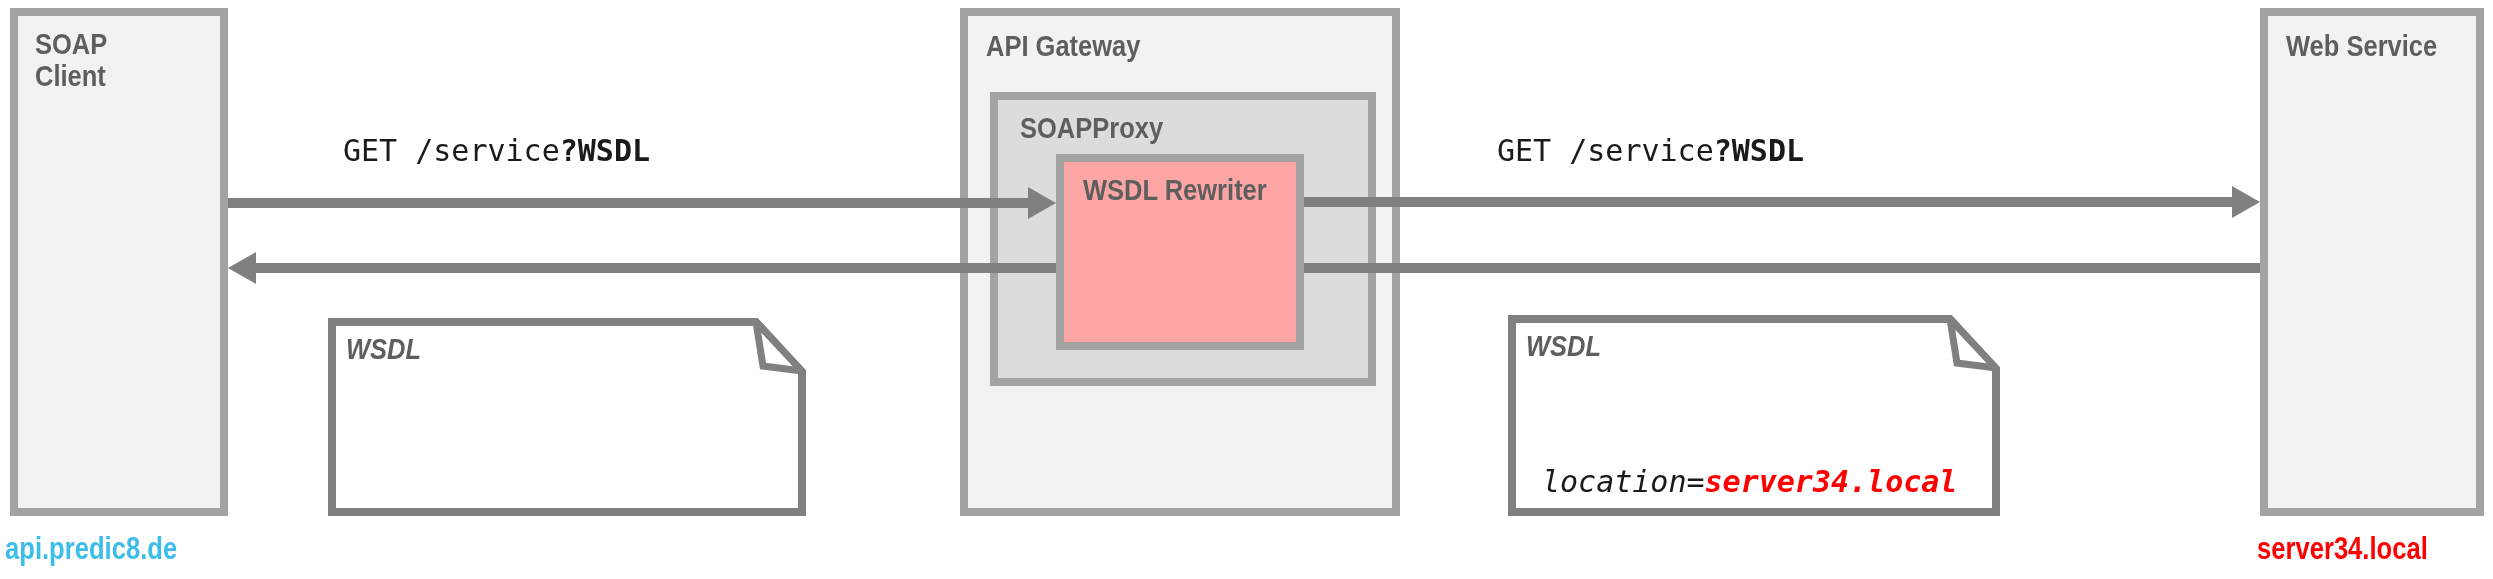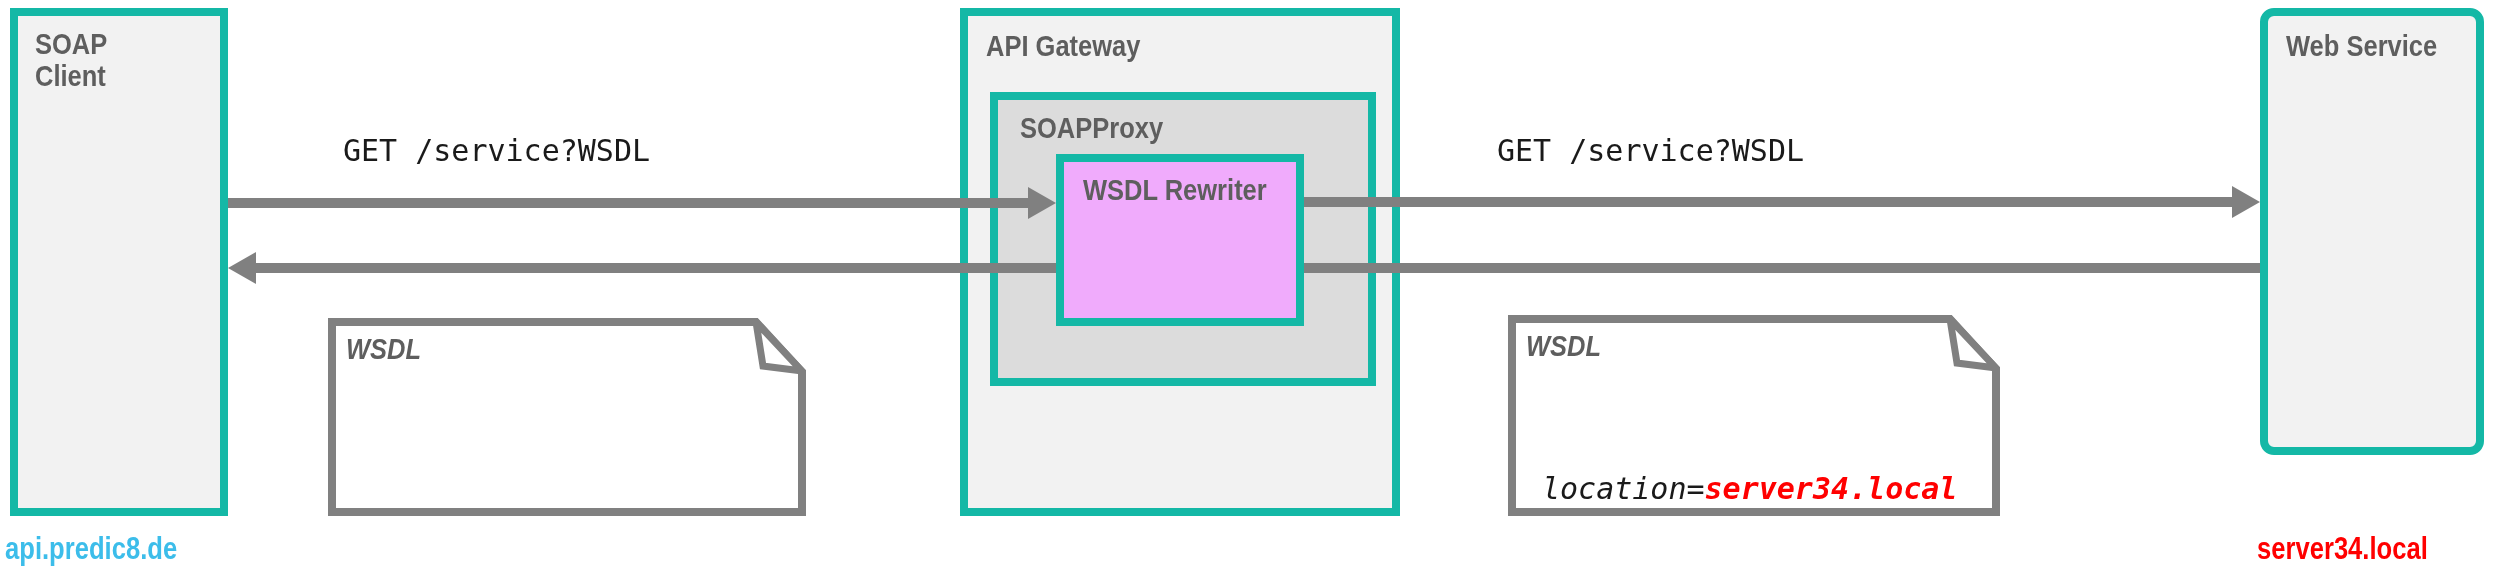--- a/index.html
+++ b/index.html
@@ -1,43 +1,43 @@
 <!DOCTYPE html>
 <html><head>
 <meta charset="utf-8">
 <style>
   html,body{margin:0;padding:0;background:#ffffff;}
   #stage{
     position:relative;width:2493px;height:579px;background:#ffffff;overflow:hidden;
     font-family:"Liberation Sans",sans-serif;
   }
   
-  .box{position:absolute;box-sizing:border-box;border:8px solid #14b8a6;background:#f2f2f2;z-index:1;padding-left:28px;}
+  .box{position:absolute;box-sizing:border-box;border:8px solid #a3a3a3;background:#f2f2f2;z-index:1;padding-left:28px;}
   #soap-client{left:10px;top:8px;width:218px;height:508px;}
   #api-gateway{left:960px;top:8px;width:440px;height:508px;}
   #soap-proxy{left:990px;top:92px;width:386px;height:294px;background:#dcdcdc;z-index:2;}
-  #wsdl-rewriter{left:1056px;top:154px;width:248px;height:172px;background:#f0abfc;z-index:5;}
-  #web-service{left:2260px;top:8px;width:224px;height:447px;border-radius:14px;}
+  #wsdl-rewriter{left:1056px;top:154px;width:248px;height:196px;background:#fca5a5;z-index:5;}
+  #web-service{left:2260px;top:8px;width:224px;height:508px;}
   
   .box-title{
     position:absolute;color:#5e5e5e;font-weight:bold;font-size:30px;line-height:32px;
     transform:scaleX(0.85);transform-origin:0 0;white-space:nowrap;letter-spacing:0;
   }
   
   .hline{position:absolute;height:10px;background:#808080;z-index:3;}
   .head-right{position:absolute;width:0;height:0;border-top:16px solid transparent;
     border-bottom:16px solid transparent;border-left:28px solid #808080;z-index:3;}
   .head-left{position:absolute;width:0;height:0;border-top:16px solid transparent;
     border-bottom:16px solid transparent;border-right:28px solid #808080;z-index:3;}
   
   .mono{
     position:absolute;font-family:"DejaVu Sans Mono",monospace;font-size:30px;line-height:30px;
     color:#1a1a1a;white-space:nowrap;z-index:4;
   }
-  .mono b{font-weight:normal;}
+  .mono b{font-weight:bold;}
   .cyan{color:#3cbdea;font-weight:bold;}
   .red{color:#ff0000;font-weight:bold;}
   
   .note{position:absolute;z-index:4;font-style:italic;}
   .note svg{display:block;}
   .note .note-title{
     position:absolute;left:18px;top:14px;color:#5e5e5e;font-weight:bold;font-size:30px;
     transform:scaleX(0.85);transform-origin:0 0;white-space:nowrap;
   }
   .note .note-body{position:absolute;left:30px;top:152px;}
@@ -98,21 +98,21 @@
     </svg>
     <div class="note-title">WSDL</div>
   </div>
 
   <div class="note" style="left:1508px;top:315px;width:492px;height:201px;">
     <svg width="492" height="201" viewBox="0 0 492 201">
       <path d="M4,4 H442 L488,54 V197 H4 Z" fill="#ffffff" stroke="#808080" stroke-width="8" stroke-linejoin="miter"></path>
       <path d="M442,4 L449,48 L488,53 Z" fill="#ffffff" stroke="#808080" stroke-width="7" stroke-linejoin="miter"></path>
     </svg>
     <div class="note-title">WSDL</div>
-    <div class="mono note-body" style="left:34px;margin-top:7px;">
+    <div class="mono note-body" style="left:34px;">
       <span>location=</span><span class="red">server34.local</span>
     </div>
   </div>
 
   <div class="host-label cyan" style="left:5px;color:#3cbdea;">api.predic8.de</div>
   <div class="host-label red" style="left:2257px;color:#ff0000;">server34.local</div>
 
 </div>
 
 </body></html>

